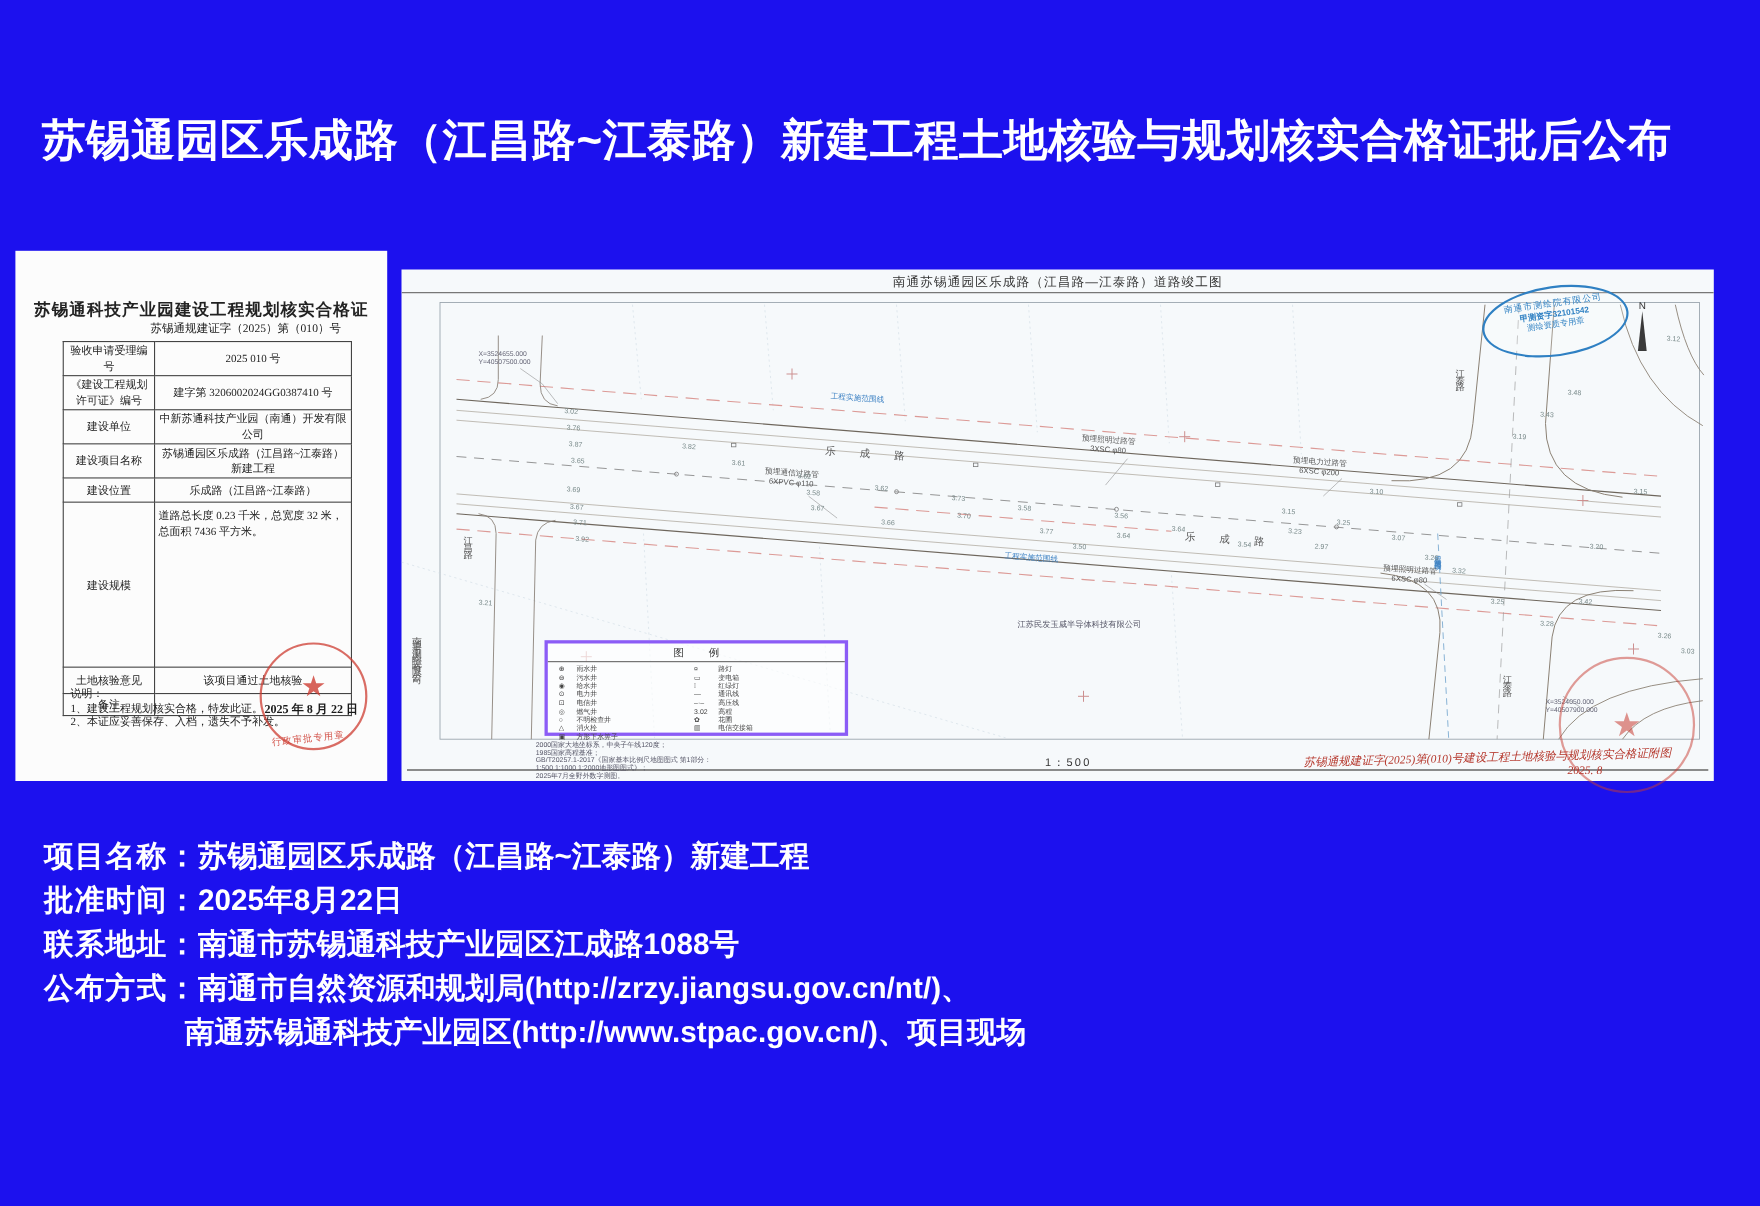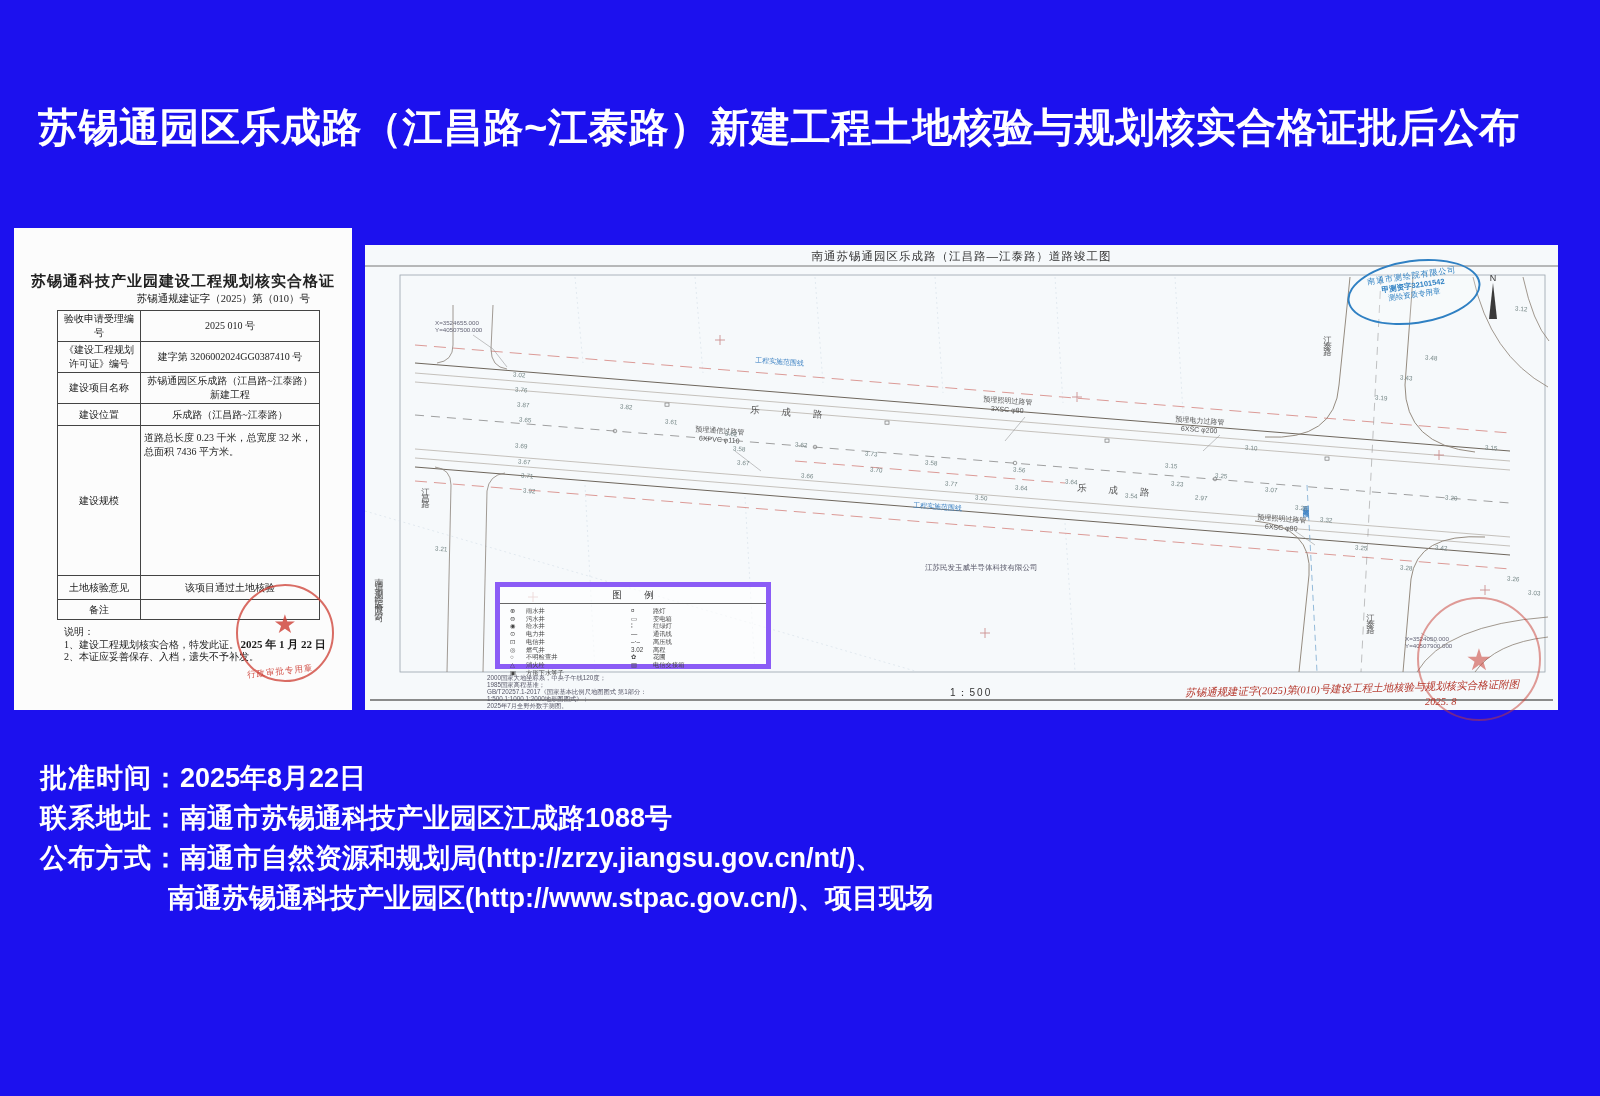--- a/index.html
+++ b/index.html
@@ -27,21 +27,21 @@
   .map-title{position:absolute;left:0;top:4px;width:100%;text-align:center;font-size:11.5px;color:#333;letter-spacing:1px;}
   .map svg{position:absolute;left:0;top:0;}
   .m{position:absolute;white-space:nowrap;}
   .elev{position:absolute;font-size:6.4px;color:#788;transform:rotate(4deg);white-space:nowrap;}
   .pipe{font-size:7px;color:#555;text-align:center;transform:rotate(4deg);line-height:8.5px;}
   .bluelbl{color:#3f83c4;font-size:7px;transform:rotate(4deg);}
   .bluelbl.vertb{writing-mode:vertical-rl;transform:none;font-size:6.5px;letter-spacing:1px;}
   .vert{writing-mode:vertical-rl;letter-spacing:6px;font-size:8.5px;color:#555;}
   .roadname{font-size:9.5px;color:#555;letter-spacing:22px;transform:rotate(4deg);}
   .companylbl{font-size:7.5px;color:#556;}
-  .legend{position:absolute;left:130px;top:337px;width:276px;height:87px;border:5px solid #8b5cf6;background:rgba(255,255,255,.65);box-sizing:border-box;}
+  .legend{position:absolute;left:130px;top:337px;width:276px;height:87px;border:3px solid #8b5cf6;background:rgba(255,255,255,.65);box-sizing:border-box;}
   .legend-title{text-align:center;font-size:9.5px;letter-spacing:10px;border-bottom:1px solid #666;padding:2px 0 1px 10px;color:#333;}
   .legend-body{display:grid;grid-template-columns:16px 1fr 22px 1fr;padding:3px 8px 0 10px;font-size:6.3px;line-height:7.7px;color:#444;}
   .map-notes{position:absolute;left:122px;top:429px;font-size:6.3px;line-height:7.1px;color:#556;}
   .scale{position:absolute;left:585px;top:441px;font-size:10px;color:#333;letter-spacing:2px;}
   .hand{position:absolute;left:820px;top:437px;font-size:10.5px;color:#b5372c;transform:rotate(-1.5deg);font-family:"Liberation Serif",serif;font-style:italic;white-space:nowrap;}
   .hand2{position:absolute;left:1060px;top:451px;font-size:10.5px;color:#b5372c;font-family:"Liberation Serif",serif;font-style:italic;}
   .map-redstamp{position:absolute;left:1052px;top:352px;width:120px;height:120px;border:2.5px solid rgba(200,60,50,.5);border-radius:50%;}
   .map-redstamp .star{position:absolute;left:50%;top:50%;transform:translate(-50%,-50%);color:rgba(200,60,50,.55);font-size:30px;}
   .bluestamp{position:absolute;left:982px;top:15px;width:134px;height:64px;border:2px solid #2f80c3;border-radius:50%;transform:rotate(-8deg);color:#2f80c3;text-align:center;box-sizing:border-box;padding-top:9px;background:rgba(255,255,255,.2);}
   .bluestamp .l1{font-size:8px;letter-spacing:1px;line-height:10px;}
@@ -71,20 +71,24 @@
     <tbody id="cert-tbody">
         <tr style="height: 22px;">
           <th>验收申请受理编号</th>
           <td>2025  010 号</td>
         </tr>
         <tr style="height: 30px;">
           <th>《建设工程规划许可证》编号</th>
           <td>建字第 3206002024GG0387410 号</td>
         </tr>
         <tr style="height: 22px;">
+          <th>建设单位</th>
+          <td>中新苏通科技产业园（南通）开发有限公司</td>
+        </tr>
+        <tr style="height: 22px;">
           <th>建设项目名称</th>
           <td>苏锡通园区乐成路（江昌路~江泰路）新建工程</td>
         </tr>
         <tr style="height: 22px;">
           <th>建设位置</th>
           <td>乐成路（江昌路~江泰路）</td>
         </tr>
         <tr class="tall" style="height: 150px;">
           <th>建设规模</th>
           <td>道路总长度 0.23 千米，总宽度 32 米，总面积 7436 平方米。</td>
@@ -102,21 +106,21 @@
   <div class="cert-notes">
     <div>说明：</div>
     <div id="cert-notes-lines">
         <div>1、建设工程规划核实合格，特发此证。</div>
         <div>2、本证应妥善保存、入档，遗失不予补发。</div>
       </div>
   </div>
   <div class="cert-stamp">
     <span class="star">★</span>
   </div>
-  <div class="cert-date">2025 年 1 月 22 日</div>
+  <div class="cert-date">2025 年 8 月 22 日</div>
   <div class="cert-stamp-label">行政审批专用章</div>
 </div>
 
 <div class="map" id="map-panel">
   <div class="map-title">南通苏锡通园区乐成路（江昌路—江泰路）道路竣工图</div>
 
   <svg width="1193" height="465" viewBox="0 0 1193 465">
 
     <line x1="0" y1="21" x2="1193" y2="21" stroke="#777" stroke-width="1"></line>
     <rect x="35" y="30" width="1145" height="397" fill="none" stroke="#9aa4ad" stroke-width="0.8"></rect>
@@ -357,17 +361,18 @@
     <div class="elev" style="left: 1035px; top: 129px;">3.43</div>
     <div class="elev" style="left: 1060px; top: 109px;">3.48</div>
     <div class="elev" style="left: 1120px; top: 199px;">3.15</div>
     <div class="elev" style="left: 1142px; top: 330px;">3.26</div>
     <div class="elev" style="left: 1163px; top: 344px;">3.03</div>
     <div class="elev" style="left: 1150px; top: 60px;">3.12</div>
     <div class="elev" style="left: 70px; top: 300px;">3.21</div>
   </div>
 
 <div class="footer" id="footer">
+    <div class="f-line"><span class="lab">项目名称：</span><span>苏锡通园区乐成路（江昌路~江泰路）新建工程</span></div>
     <div class="f-line"><span class="lab">批准时间：</span><span>2025年8月22日</span></div>
     <div class="f-line"><span class="lab">联系地址：</span><span>南通市苏锡通科技产业园区江成路1088号</span></div>
     <div class="f-line"><span class="lab">公布方式：</span><span>南通市自然资源和规划局(http://zrzy.jiangsu.gov.cn/nt/)、</span></div>
     <div class="f-line cont"><span class="lab"></span><span>南通苏锡通科技产业园区(http://www.stpac.gov.cn/)、项目现场</span></div>
   </div>
 
 </body></html>

